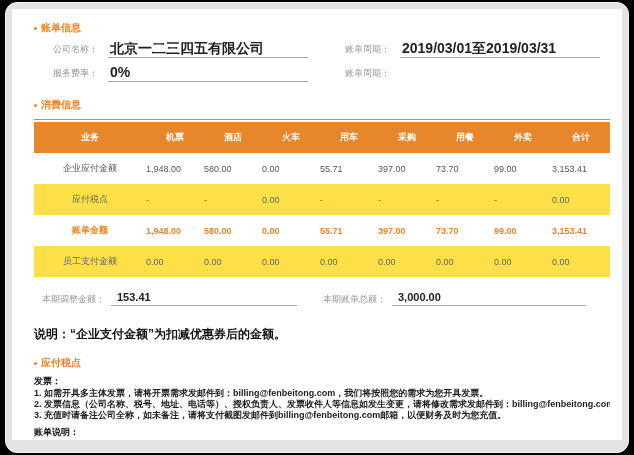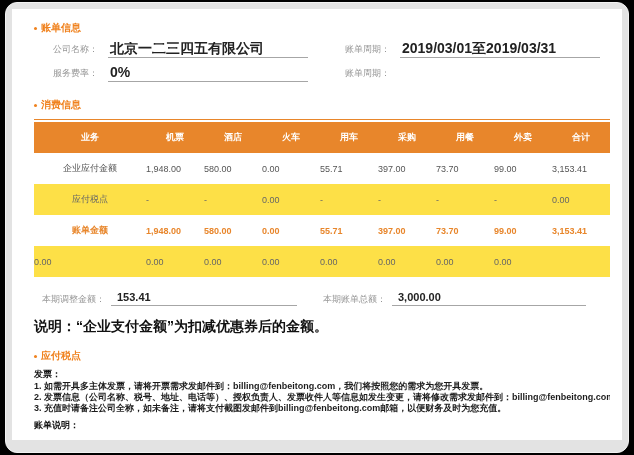--- a/index.html
+++ b/index.html
@@ -28,21 +28,21 @@
   .r-cream .cell{color:#666;}
   .r-hl .cell{color:#e8862b;font-weight:bold;}
   
   .totals{display:flex;align-items:flex-end;margin-top:14px;}
   .tlabel{color:#969696;font-size:9px;padding-right:6px;line-height:13px;}
   .tvalue{font-size:11px;font-weight:bold;color:#222;border-bottom:1px solid #a6a6a6;
     line-height:12px;padding:0 2px 2px 6px;}
   .tv1{width:178px;margin-right:26px;}
   .tv2{width:186px;}
   .ml1{margin-left:8px;}
-  .note{margin-top:12px;font-size:14px;font-weight:bold;color:#111;}
+  .note{margin-top:20px;font-size:12px;font-weight:bold;color:#111;}
   
   .bank{margin-top:16px;}
   .bank-grid{display:grid;grid-template-columns:92px 215px;margin-top:6px;row-gap:5px;}
   
   .tips{margin-top:13px;}
   .tip-head{font-size:9px;font-weight:bold;color:#111;margin-top:6px;line-height:12px;font-family:Liberation Mono, monospace;}
   .tip-item{font-size:9px;font-weight:bold;color:#1c1c1c;line-height:11px;white-space:nowrap;
     overflow:hidden;letter-spacing:0;}
 </style>
 </head>
@@ -116,20 +116,21 @@
           <div class="cell num">580.00</div>
           <div class="cell num">0.00</div>
           <div class="cell num">55.71</div>
           <div class="cell num">397.00</div>
           <div class="cell num">73.70</div>
           <div class="cell num">99.00</div>
           <div class="cell num">3,153.41</div>
         </div>
 
         <div class="trow r-cream">
+          <div class="cell">员工支付金额</div>
           <div class="cell num">0.00</div>
           <div class="cell num">0.00</div>
           <div class="cell num">0.00</div>
           <div class="cell num">0.00</div>
           <div class="cell num">0.00</div>
           <div class="cell num">0.00</div>
           <div class="cell num">0.00</div>
           <div class="cell num">0.00</div>
         </div>
       </div>

